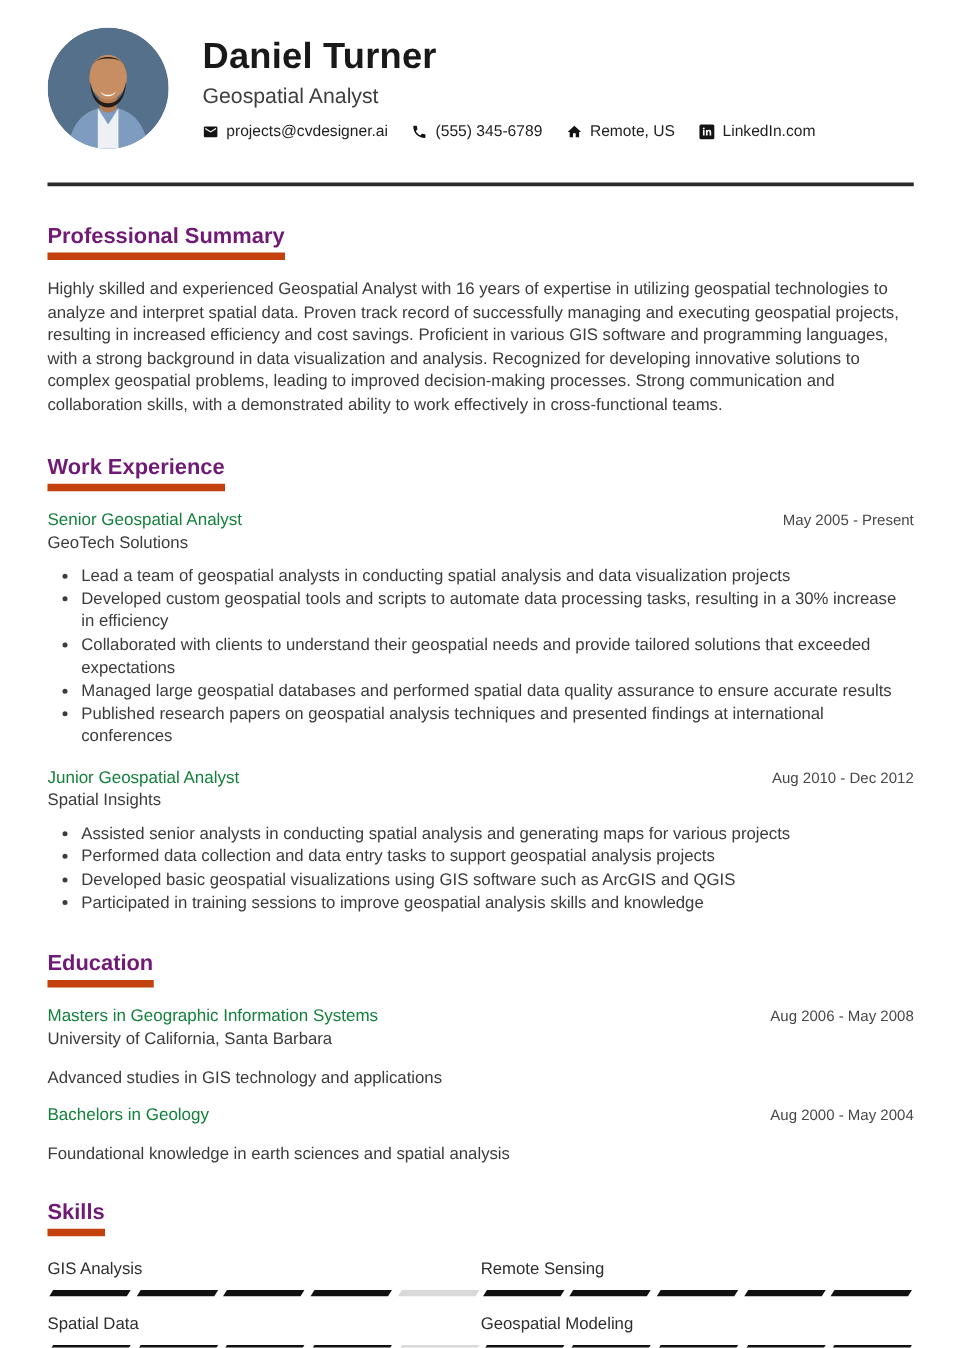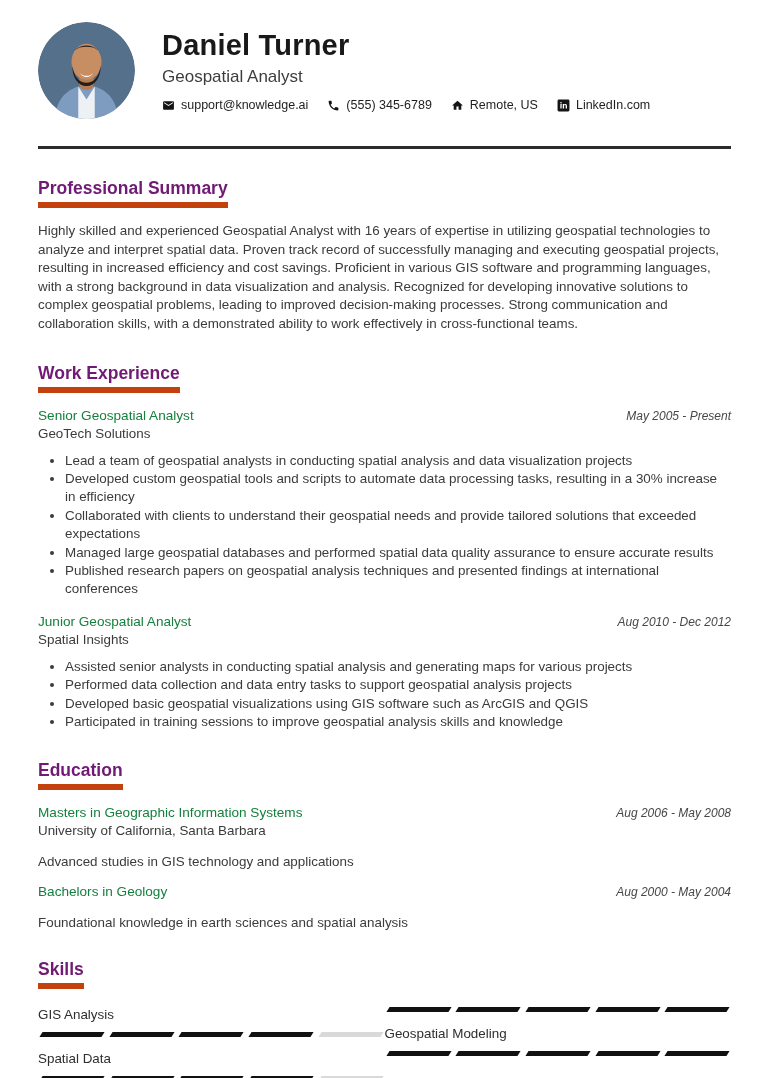--- a/index.html
+++ b/index.html
@@ -35,21 +35,21 @@
   .sec-heading {
     display: inline-block; margin: 0;
     font-size: 17.5px; font-weight: 700; color: #701a75;
     border-bottom: 6px solid #c2410c; padding-bottom: 3px;
   }
   .summary-text { margin-top: 14px; font-size: 13.4px; line-height: 18.6px; color: #3b3b3b; }
 
   .job, .edu { margin-top: 15px; }
   .row-head { display: flex; justify-content: space-between; align-items: baseline; }
   .item-title { font-size: 13.6px; font-weight: 400; color: #15803d; }
-  .item-date { font-size: 12px; color: #474747; white-space: nowrap; font-style: italic; }
+  .item-date { font-size: 12px; color: #474747; white-space: nowrap; }
   .item-sub { margin-top: 3px; font-size: 13.4px; color: #3b3b3b; }
   ul.bullets { margin: 11px 0 0 0; padding-left: 27px; }
   ul.bullets li { font-size: 13.4px; line-height: 18.4px; color: #3b3b3b; }
   .edu-desc { margin-top: 16px; font-size: 13.4px; color: #3b3b3b; }
 
   
   .skills-grid { display: grid; grid-template-columns: 1fr 1fr; margin-top: 4px; }
   .skill { margin-top: 14px; }
   .skill-label { font-size: 13.4px; color: #2e2e2e; }
   .skill-bar { display: flex; gap: 8px; margin-top: 10px; height: 5px; padding: 0 3px; }
@@ -78,21 +78,21 @@
       <div class="head-text">
         <h1 class="name">Daniel Turner</h1>
         <div class="subtitle">Geospatial Analyst</div>
         <div class="contacts" id="contacts">
             <span class="contact">
               <span class="ico">
                 <svg viewBox="0 0 24 24" fill="#141414">
                   <path d="M20 4H4c-1.1 0-1.99.9-1.99 2L2 18c0 1.1.9 2 2 2h16c1.1 0 2-.9 2-2V6c0-1.1-.9-2-2-2zm0 4l-8 5-8-5V6l8 5 8-5v2z"></path>
                 </svg>
               </span>
-              <span>support@knowledge.ai</span>
+              <span>projects@cvdesigner.ai</span>
             </span>
             <span class="contact">
               <span class="ico">
                 <svg viewBox="0 0 24 24" fill="#141414">
                   <path d="M6.62 10.79c1.44 2.83 3.76 5.14 6.59 6.59l2.2-2.2c.27-.27.67-.36 1.02-.24 1.12.37 2.33.57 3.57.57.55 0 1 .45 1 1V20c0 .55-.45 1-1 1-9.39 0-17-7.61-17-17 0-.55.45-1 1-1h3.5c.55 0 1 .45 1 1 0 1.25.2 2.45.57 3.57.11.35.03.74-.25 1.02l-2.2 2.2z"></path>
                 </svg>
               </span>
               <span>(555) 345-6789</span>
             </span>
             <span class="contact">
@@ -198,20 +198,21 @@
               <span class="seg" style="background: rgb(17, 17, 17);"></span>
               <span class="seg" style="background: rgb(17, 17, 17);"></span>
               <span class="seg" style="background: rgb(17, 17, 17);"></span>
               <span class="seg" style="background: rgb(17, 17, 17);"></span>
               <span class="seg" style="background: rgb(217, 217, 217);"></span>
             </div>
           </div>
         </div>
         <div class="skill-col">
           <div class="skill">
+            <div class="skill-label">Remote Sensing</div>
             <div class="skill-bar">
               <span class="seg" style="background: rgb(17, 17, 17);"></span>
               <span class="seg" style="background: rgb(17, 17, 17);"></span>
               <span class="seg" style="background: rgb(17, 17, 17);"></span>
               <span class="seg" style="background: rgb(17, 17, 17);"></span>
               <span class="seg" style="background: rgb(17, 17, 17);"></span>
             </div>
           </div>
           <div class="skill">
             <div class="skill-label">Geospatial Modeling</div>

